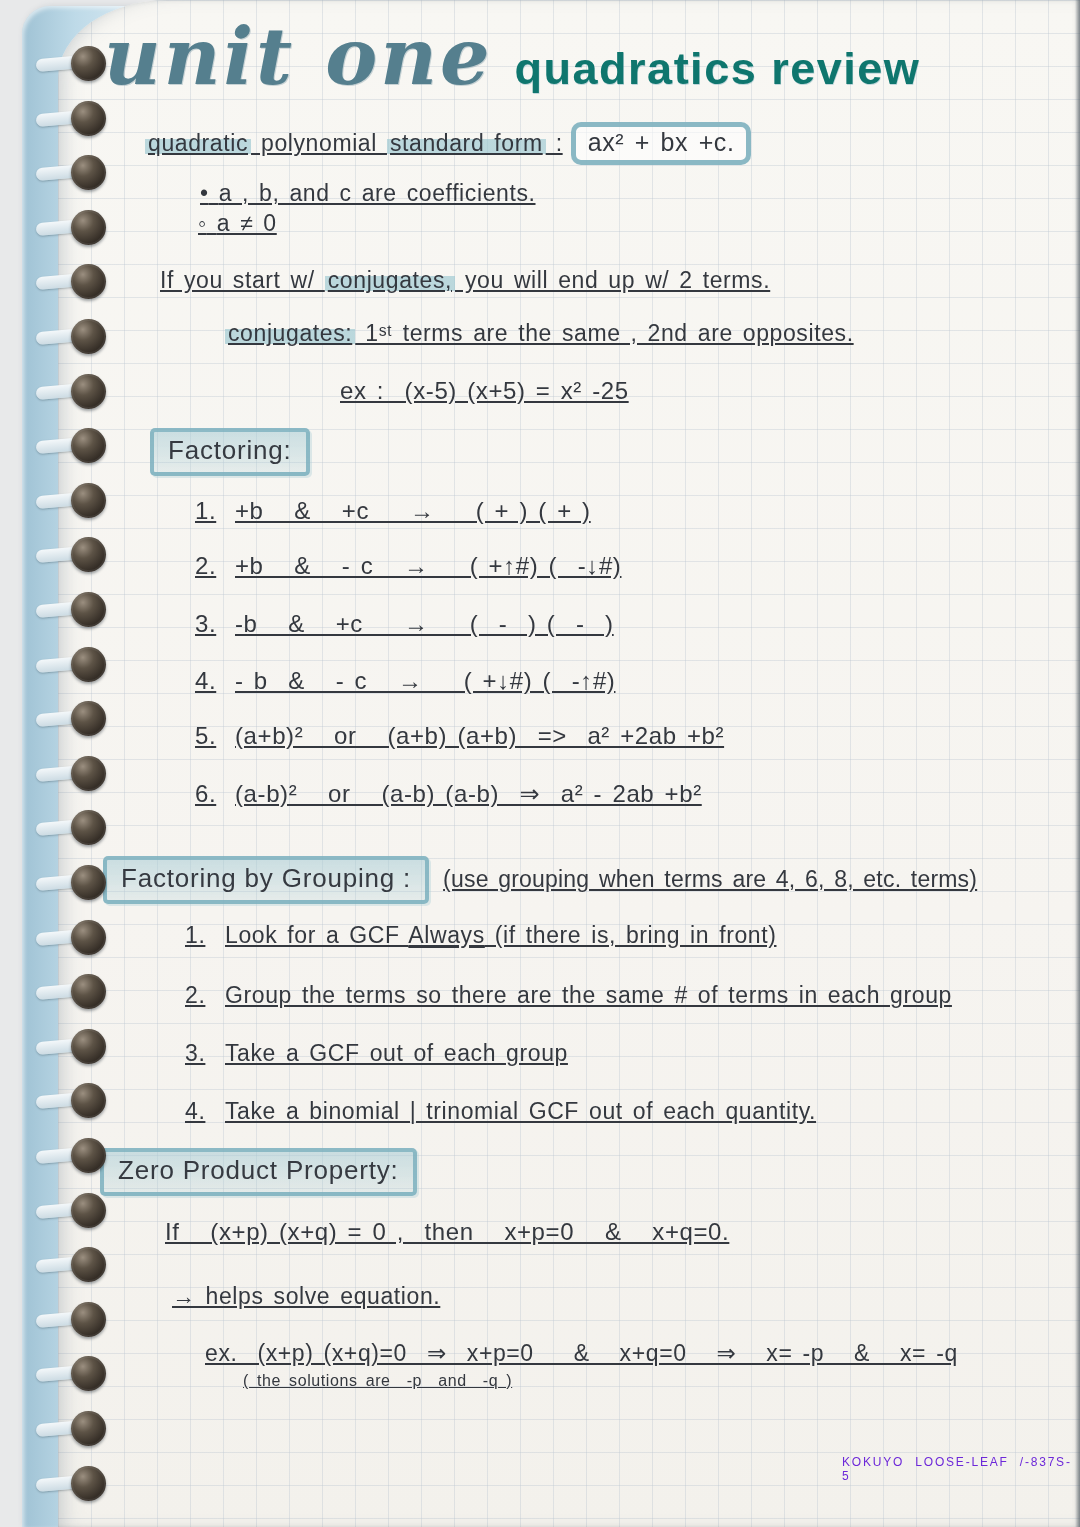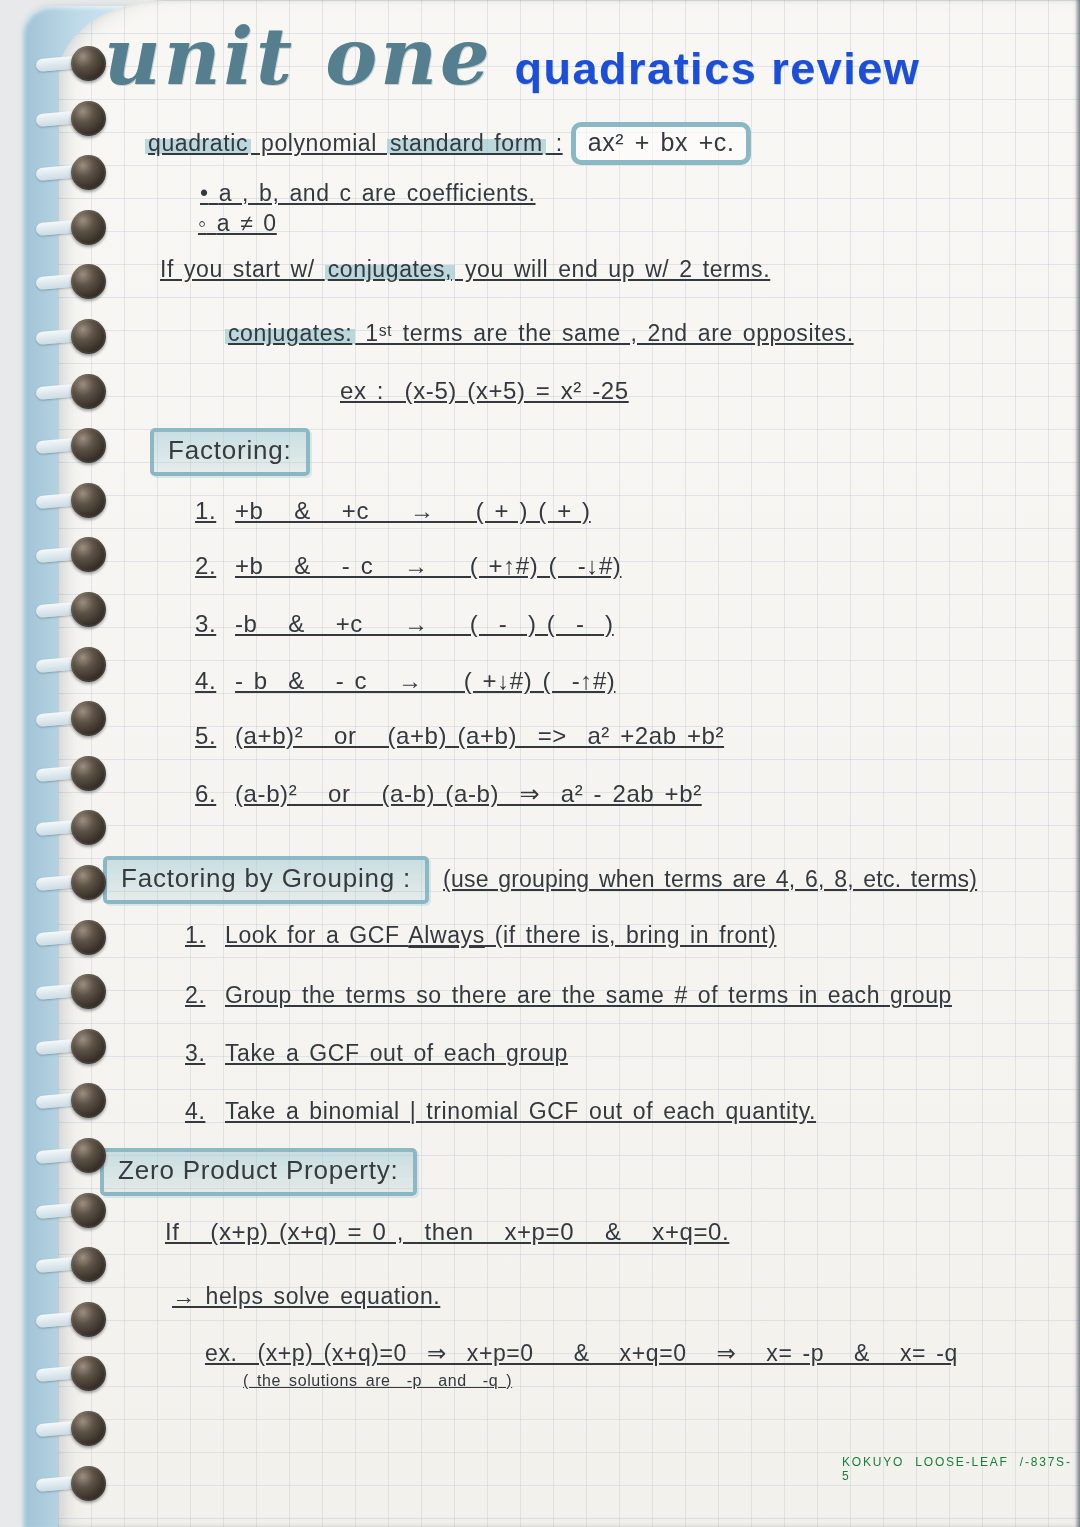--- a/index.html
+++ b/index.html
@@ -54,21 +54,21 @@
   .uline { text-decoration:underline; text-underline-offset:3px; text-decoration-thickness:2px; }
 
   
   .title-row { left:104px; top:16px; display:flex; align-items:baseline; gap:22px; }
   .title-script {
     font-family:"DejaVu Serif", serif; font-style:italic; font-weight:bold;
     font-size:78px; line-height:1.05; color:#557f8e; letter-spacing:3px;
     text-shadow:1px 1px 0 rgba(85,127,142,.3);
   }
   .title-marker {
-    font-weight:bold; font-size:45px; color:#1d4ed8; letter-spacing:1.5px;
+    font-weight:bold; font-size:45px; color:#0f766e; letter-spacing:1.5px;
     text-shadow:.5px .5px 0 rgba(110,167,182,.4);
   }
 
   
   .formula-box {
     display:inline-block; white-space:pre;
     border:5px solid rgba(125,176,190,.9); border-radius:10px;
     padding:1px 12px 3px; margin-left:8px;
     background:rgba(255,255,255,.55); font-size:25px;
   }
@@ -76,21 +76,21 @@
     display:inline-block; font-size:26px; letter-spacing:.8px;
     border:4px solid rgba(125,176,190,.85); border-radius:5px;
     background:linear-gradient(180deg, rgba(167,204,213,.55), rgba(167,204,213,.22));
     padding:3px 14px 6px;
     box-shadow:2px 2px 0 rgba(167,204,213,.35);
   }
 
   .num { display:inline-block; min-width:40px; }
   .row-flex { display:flex; align-items:baseline; }
 
-  .footer-text { font-size:12px; color:#15803d; letter-spacing:1.8px; word-spacing:6px; }
+  .footer-text { font-size:12px; color:#6d28d9; letter-spacing:1.8px; word-spacing:6px; }
   .page-right-edge { position:absolute; right:0; top:0; bottom:0; width:5px; background:linear-gradient(90deg, rgba(70,80,90,.0), rgba(70,80,90,.55)); z-index:6; }
 </style>
 </head>
 <body>
 
 <div id="page">
 
   <div class="binder-strip"></div>
   <div class="paper"></div>
   <div id="binder-rings">
@@ -216,21 +216,21 @@
 
   <div class="abs hand" style="left:200px; top:180px;">
     <span>•</span>
     <span>a , b, and c are coefficients.</span>
   </div>
   <div class="abs hand" style="left:198px; top:210px;">
     <span>◦</span>
     <span>a ≠ 0</span>
   </div>
 
-  <div class="abs hand" style="left:160px; top:256px;">
+  <div class="abs hand" style="left:160px; top:267px;">
     <span>If you start w/ </span><span class="hl">conjugates,</span><span> you will end up w/ 2 terms.</span>
   </div>
   <div class="abs hand" style="left:225px; top:320px;">
     <span class="hl">conjugates:</span><span> 1ˢᵗ terms are the same , 2nd are opposites.</span>
   </div>
   <div class="abs hand pre" style="left:340px; top:377px; font-size:24px;">ex :  (x-5) (x+5) = x² -25</div>
 
   <div class="abs" style="left:150px; top:428px;">
     <span class="box-head">Factoring:</span>
   </div>

